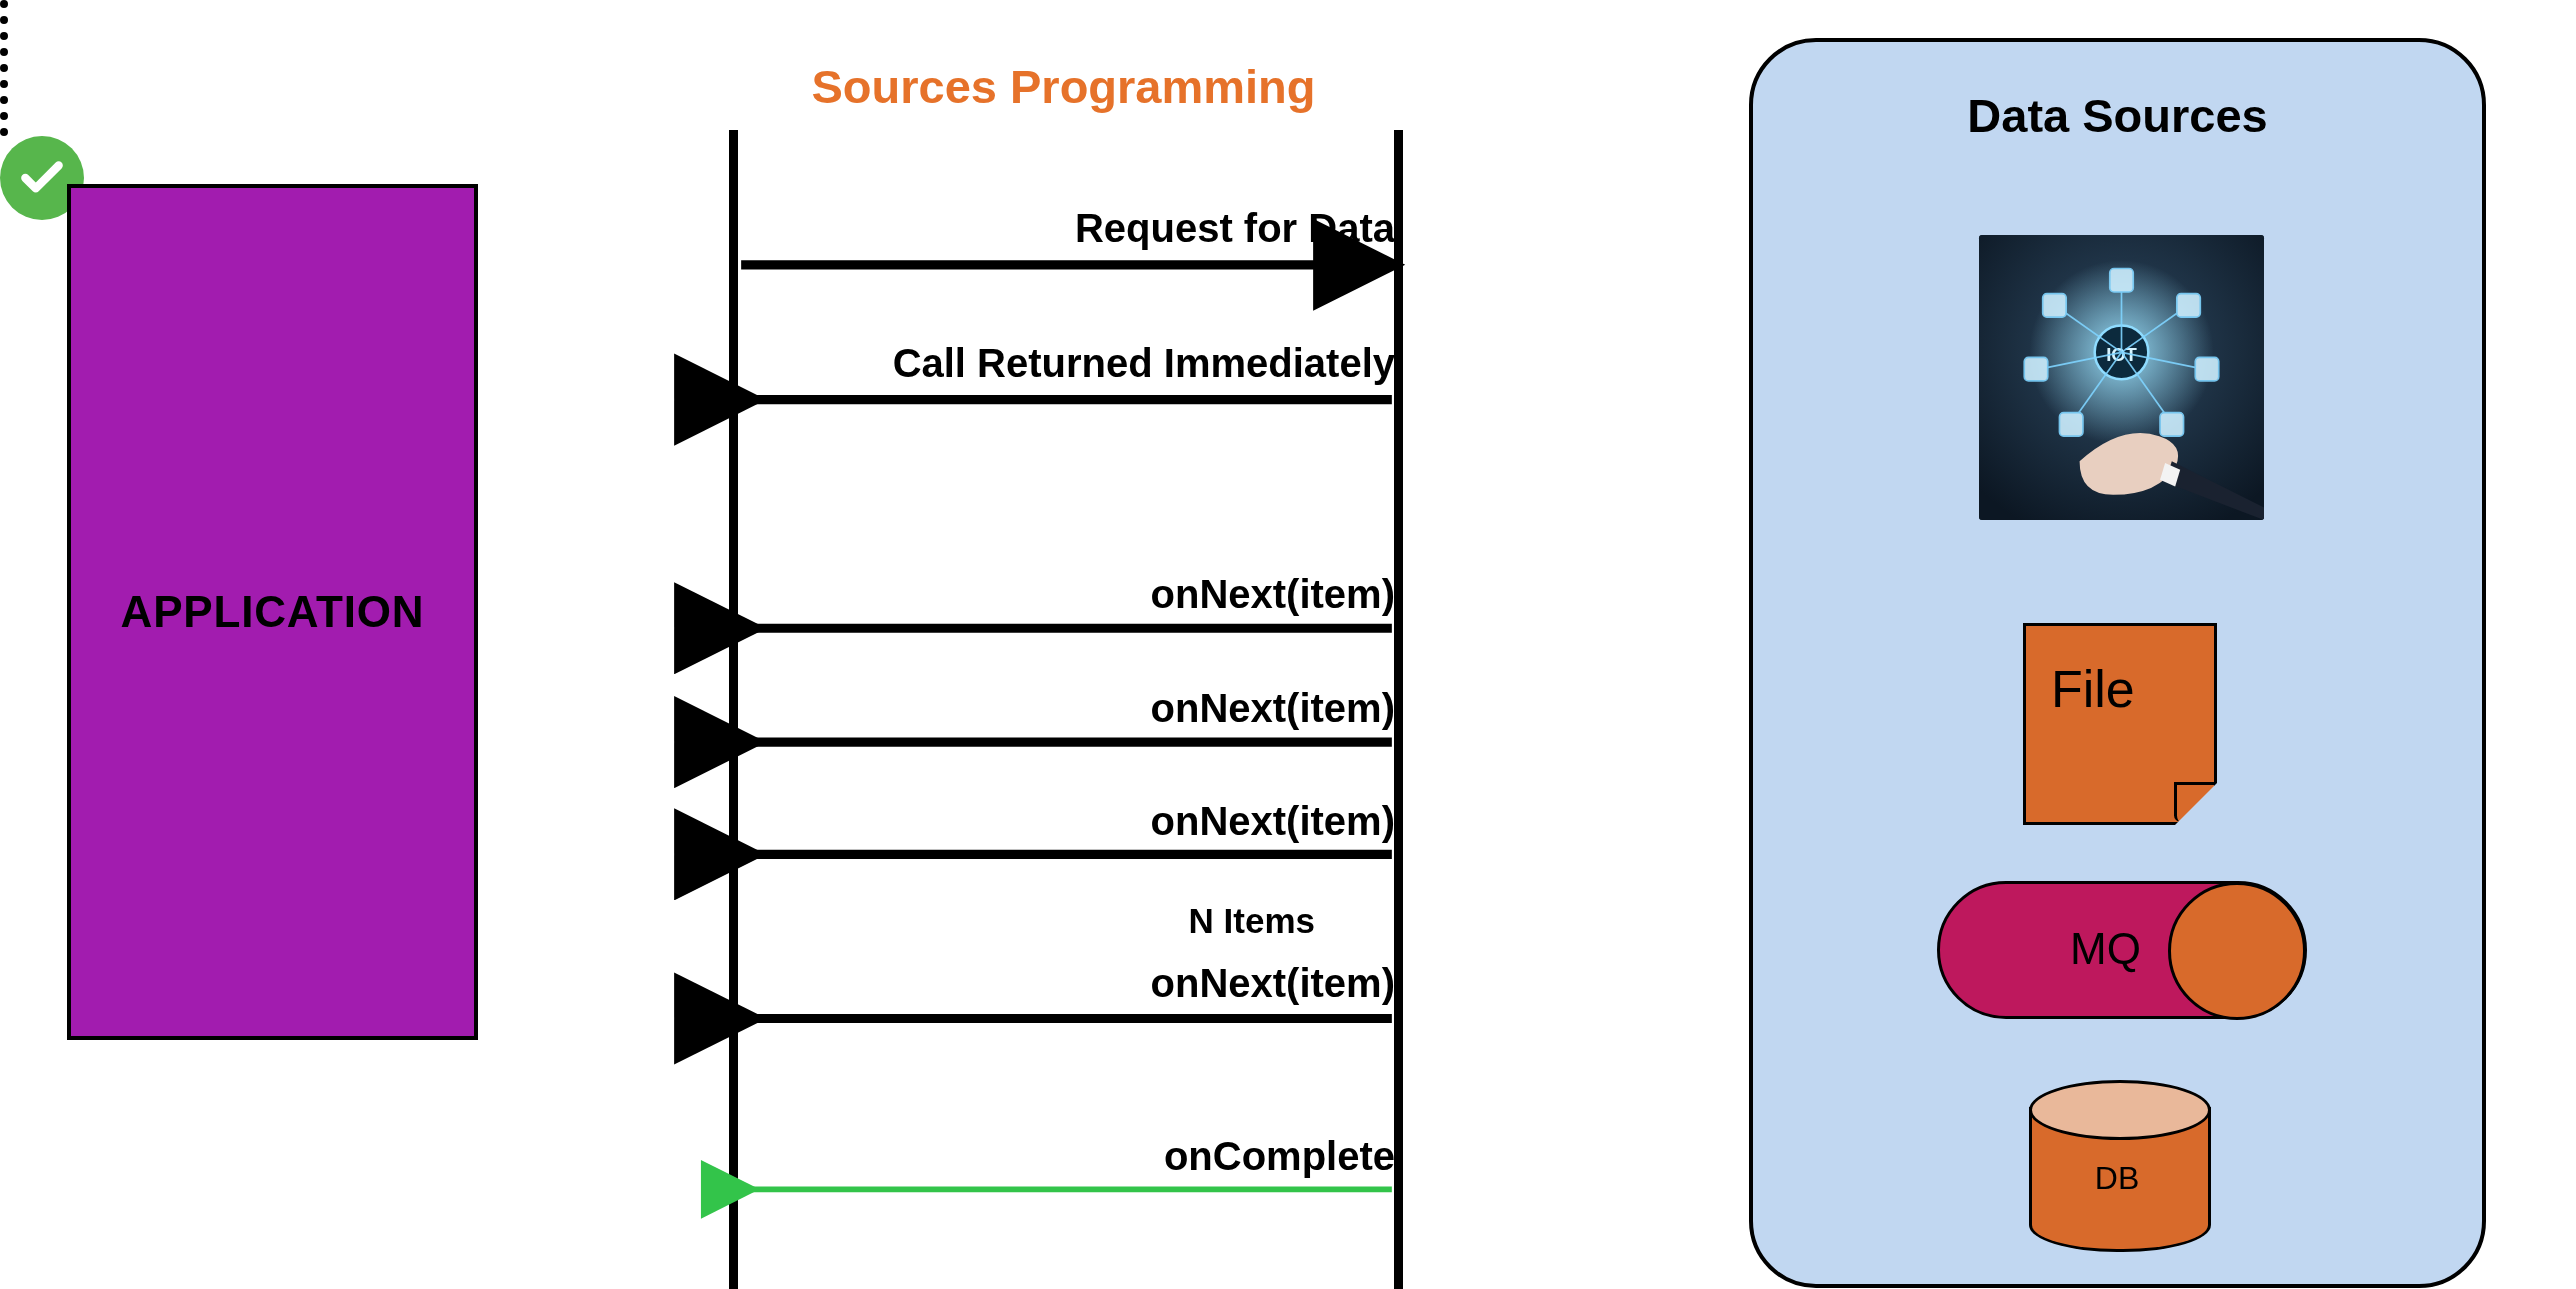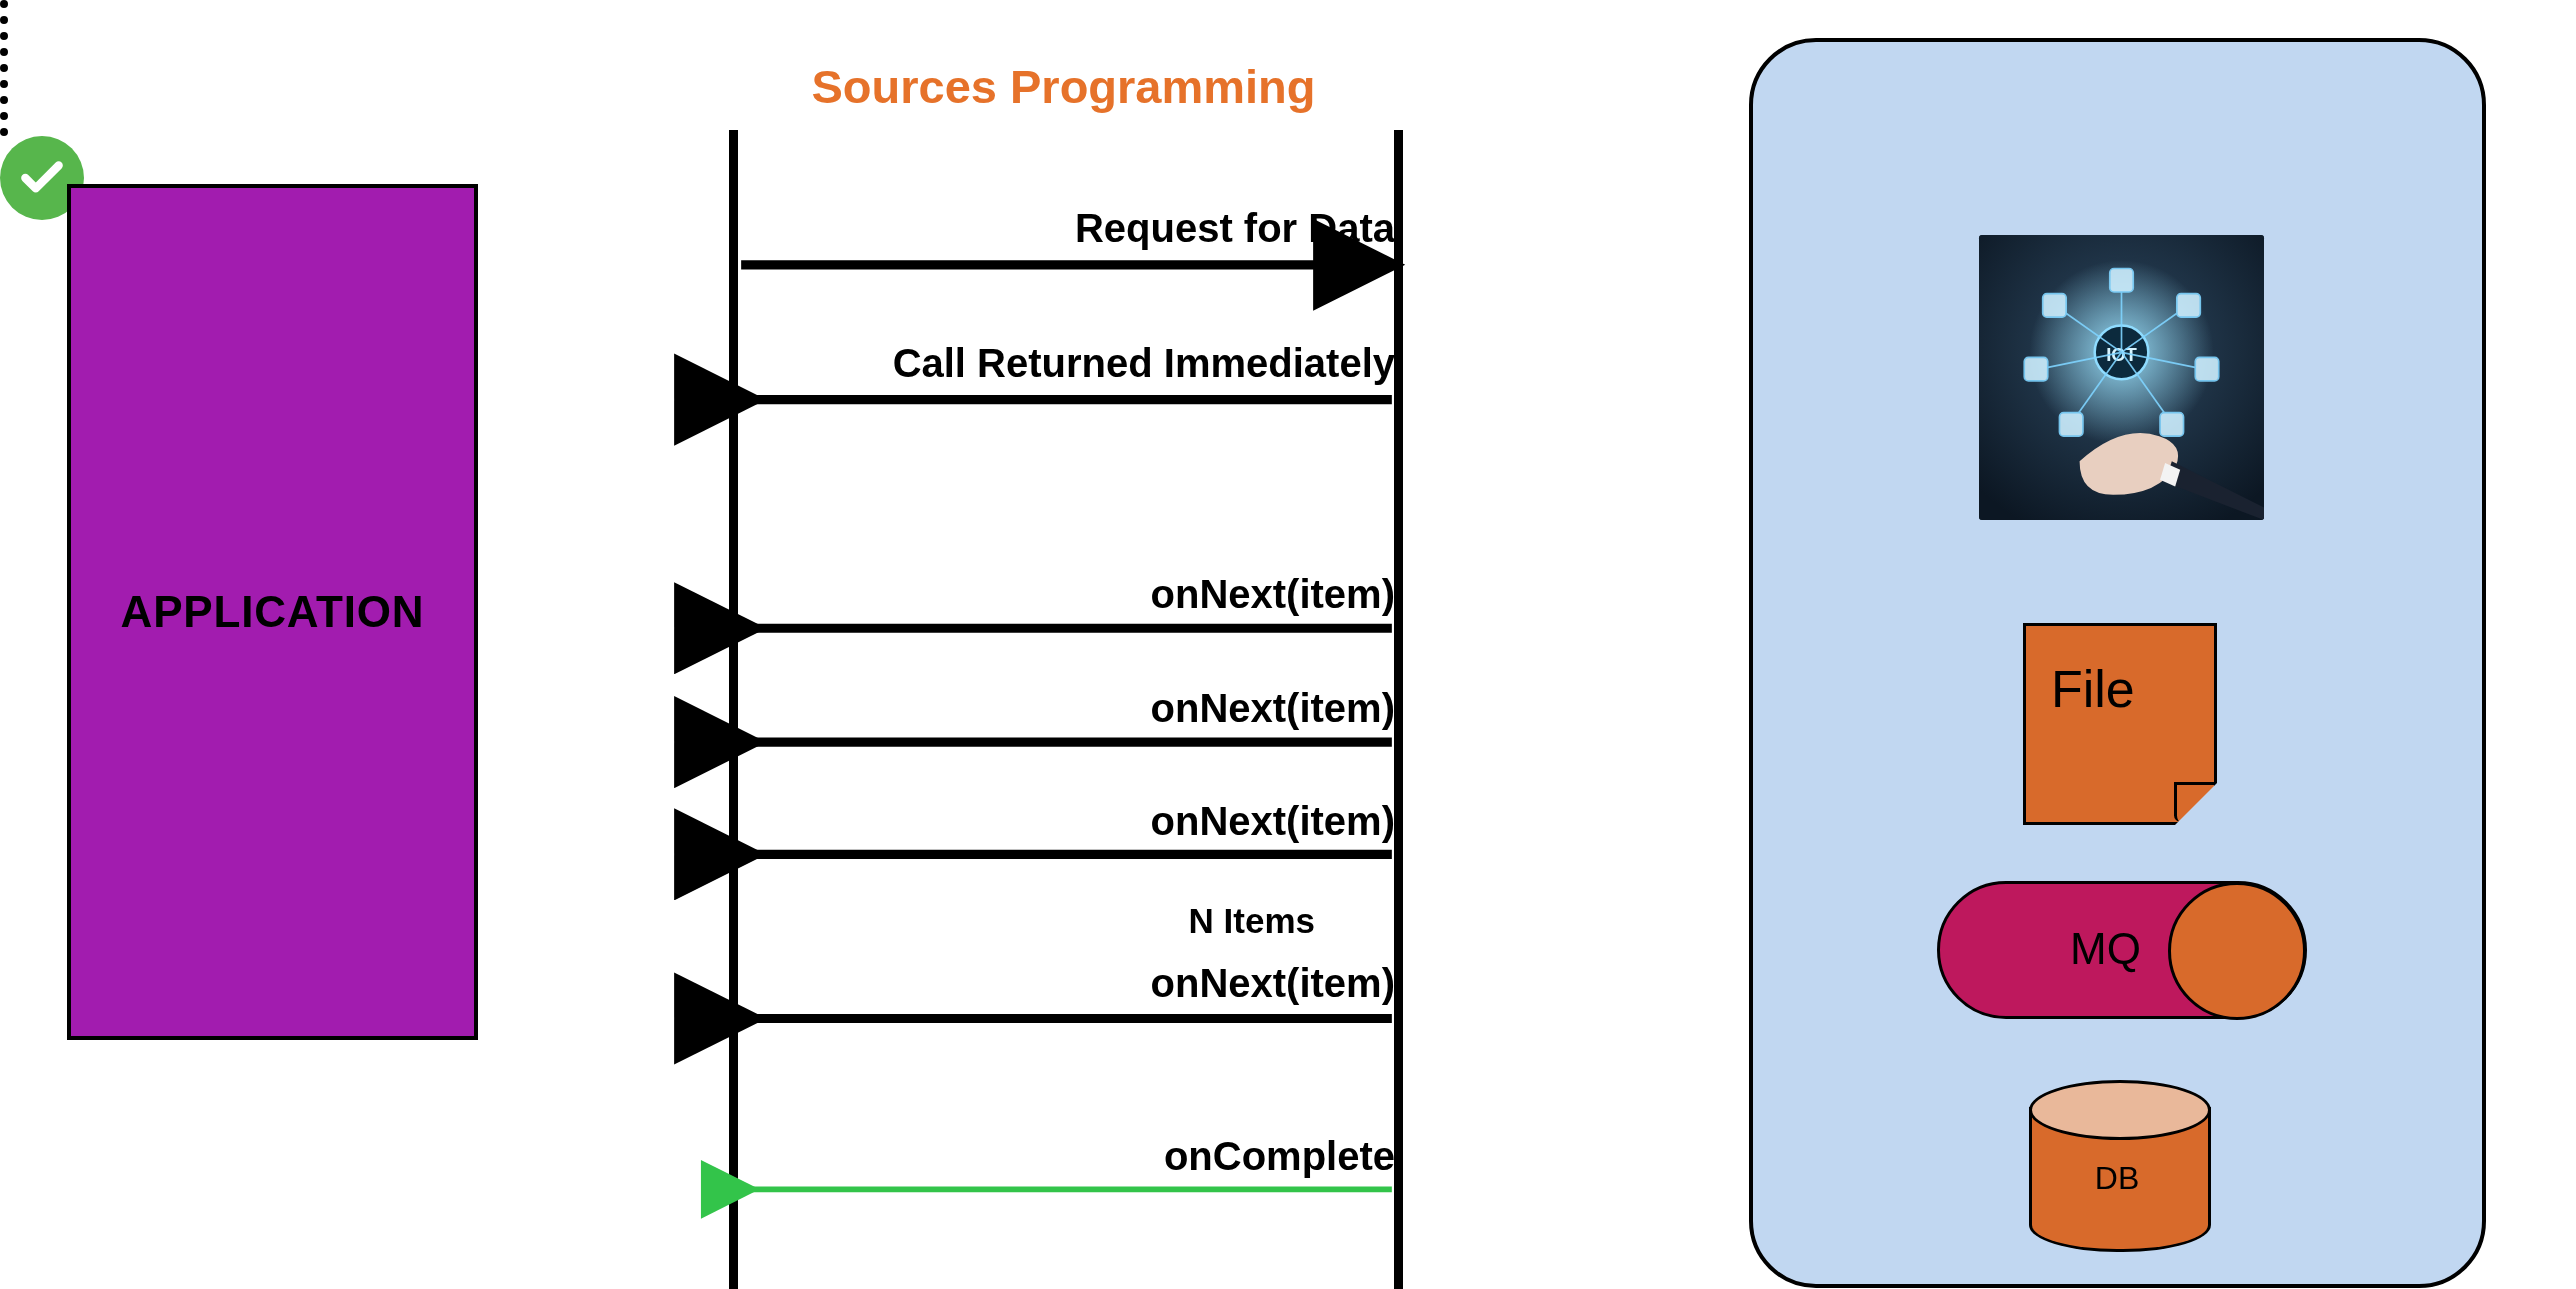--- a/index.html
+++ b/index.html
@@ -94,20 +94,21 @@
 
     <line x1="1662" y1="750" x2="893" y2="750" stroke="#000" stroke-width="11" marker-end="url(#al)"></line>
     <line x1="1662" y1="886" x2="893" y2="886" stroke="#000" stroke-width="11" marker-end="url(#al)"></line>
     <line x1="1662" y1="1020" x2="893" y2="1020" stroke="#000" stroke-width="11" marker-end="url(#al)"></line>
     <line x1="1662" y1="1216" x2="893" y2="1216" stroke="#000" stroke-width="11" marker-end="url(#al)"></line>
 
     <line x1="1662" y1="1420" x2="893" y2="1420" stroke="#33c44a" stroke-width="7" marker-end="url(#alg)"></line>
   </svg>
 
   <div class="box ds-panel">
+    <div class="ds-title">Data Sources</div>
 
     <div class="iot">
       <svg viewBox="0 0 340 340" width="285" height="285">
         <defs>
           <radialGradient id="bg" cx="50%" cy="40%" r="70%">
             <stop offset="0%" stop-color="#2e4a63"></stop>
             <stop offset="100%" stop-color="#0c1723"></stop>
           </radialGradient>
           <radialGradient id="glow" cx="50%" cy="50%" r="50%">
             <stop offset="0%" stop-color="#9fe6ff" stop-opacity="0.9"></stop>

